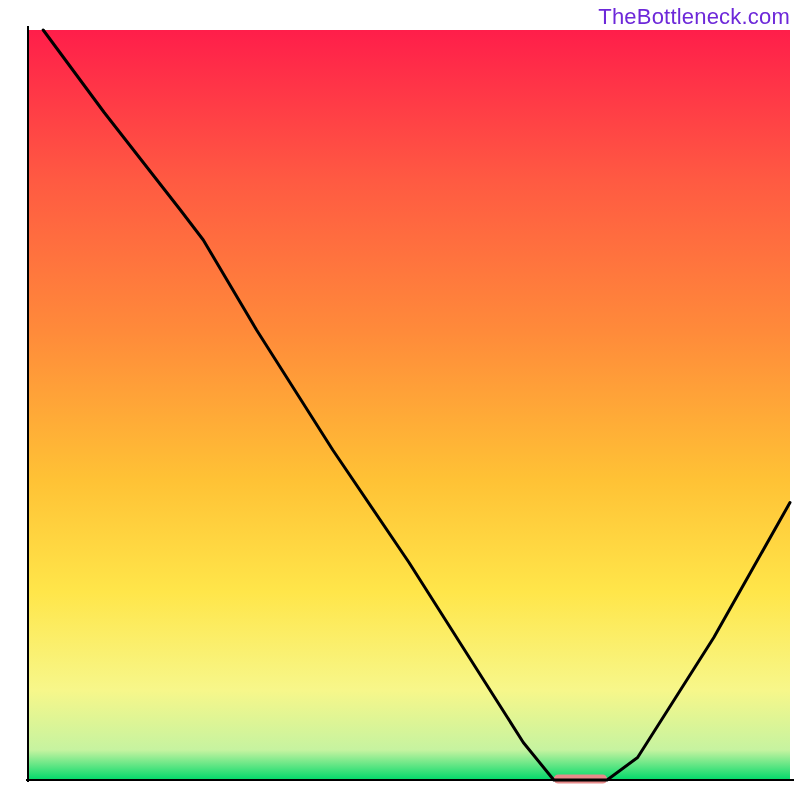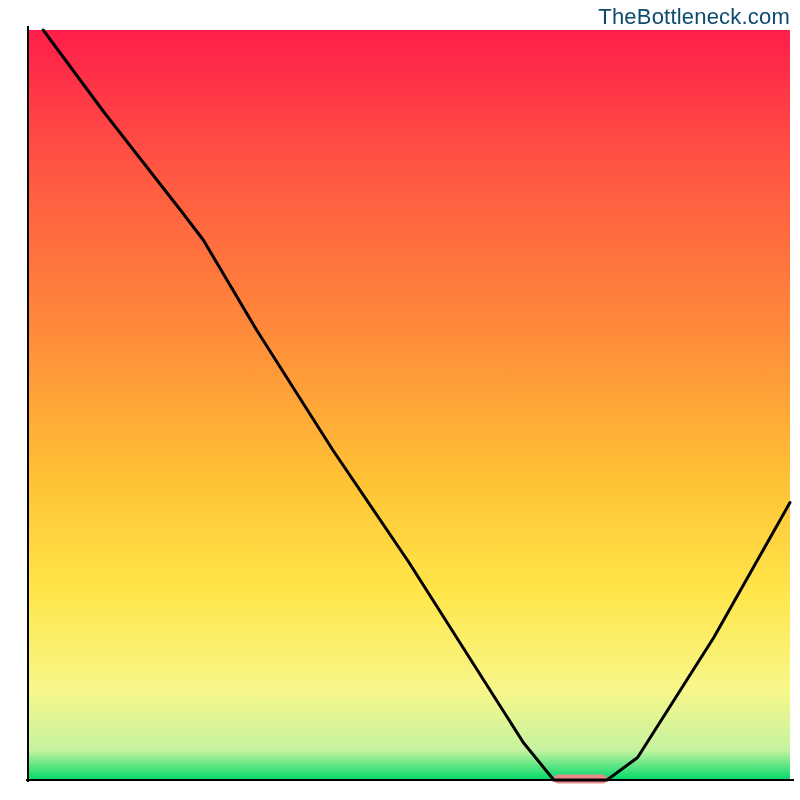--- a/index.html
+++ b/index.html
@@ -12,21 +12,21 @@
   }
   .wrap {
     position: relative;
     width: 800px;
     height: 800px;
   }
   .watermark {
     position: absolute;
     top: 4px;
     right: 10px;
-    color: #0c4a6e;
+    color: #6d28d9;
     font-size: 22px;
     font-weight: 500;
     letter-spacing: 0.2px;
     z-index: 10;
   }
   svg {
     display: block;
   }
 </style>
 </head>

